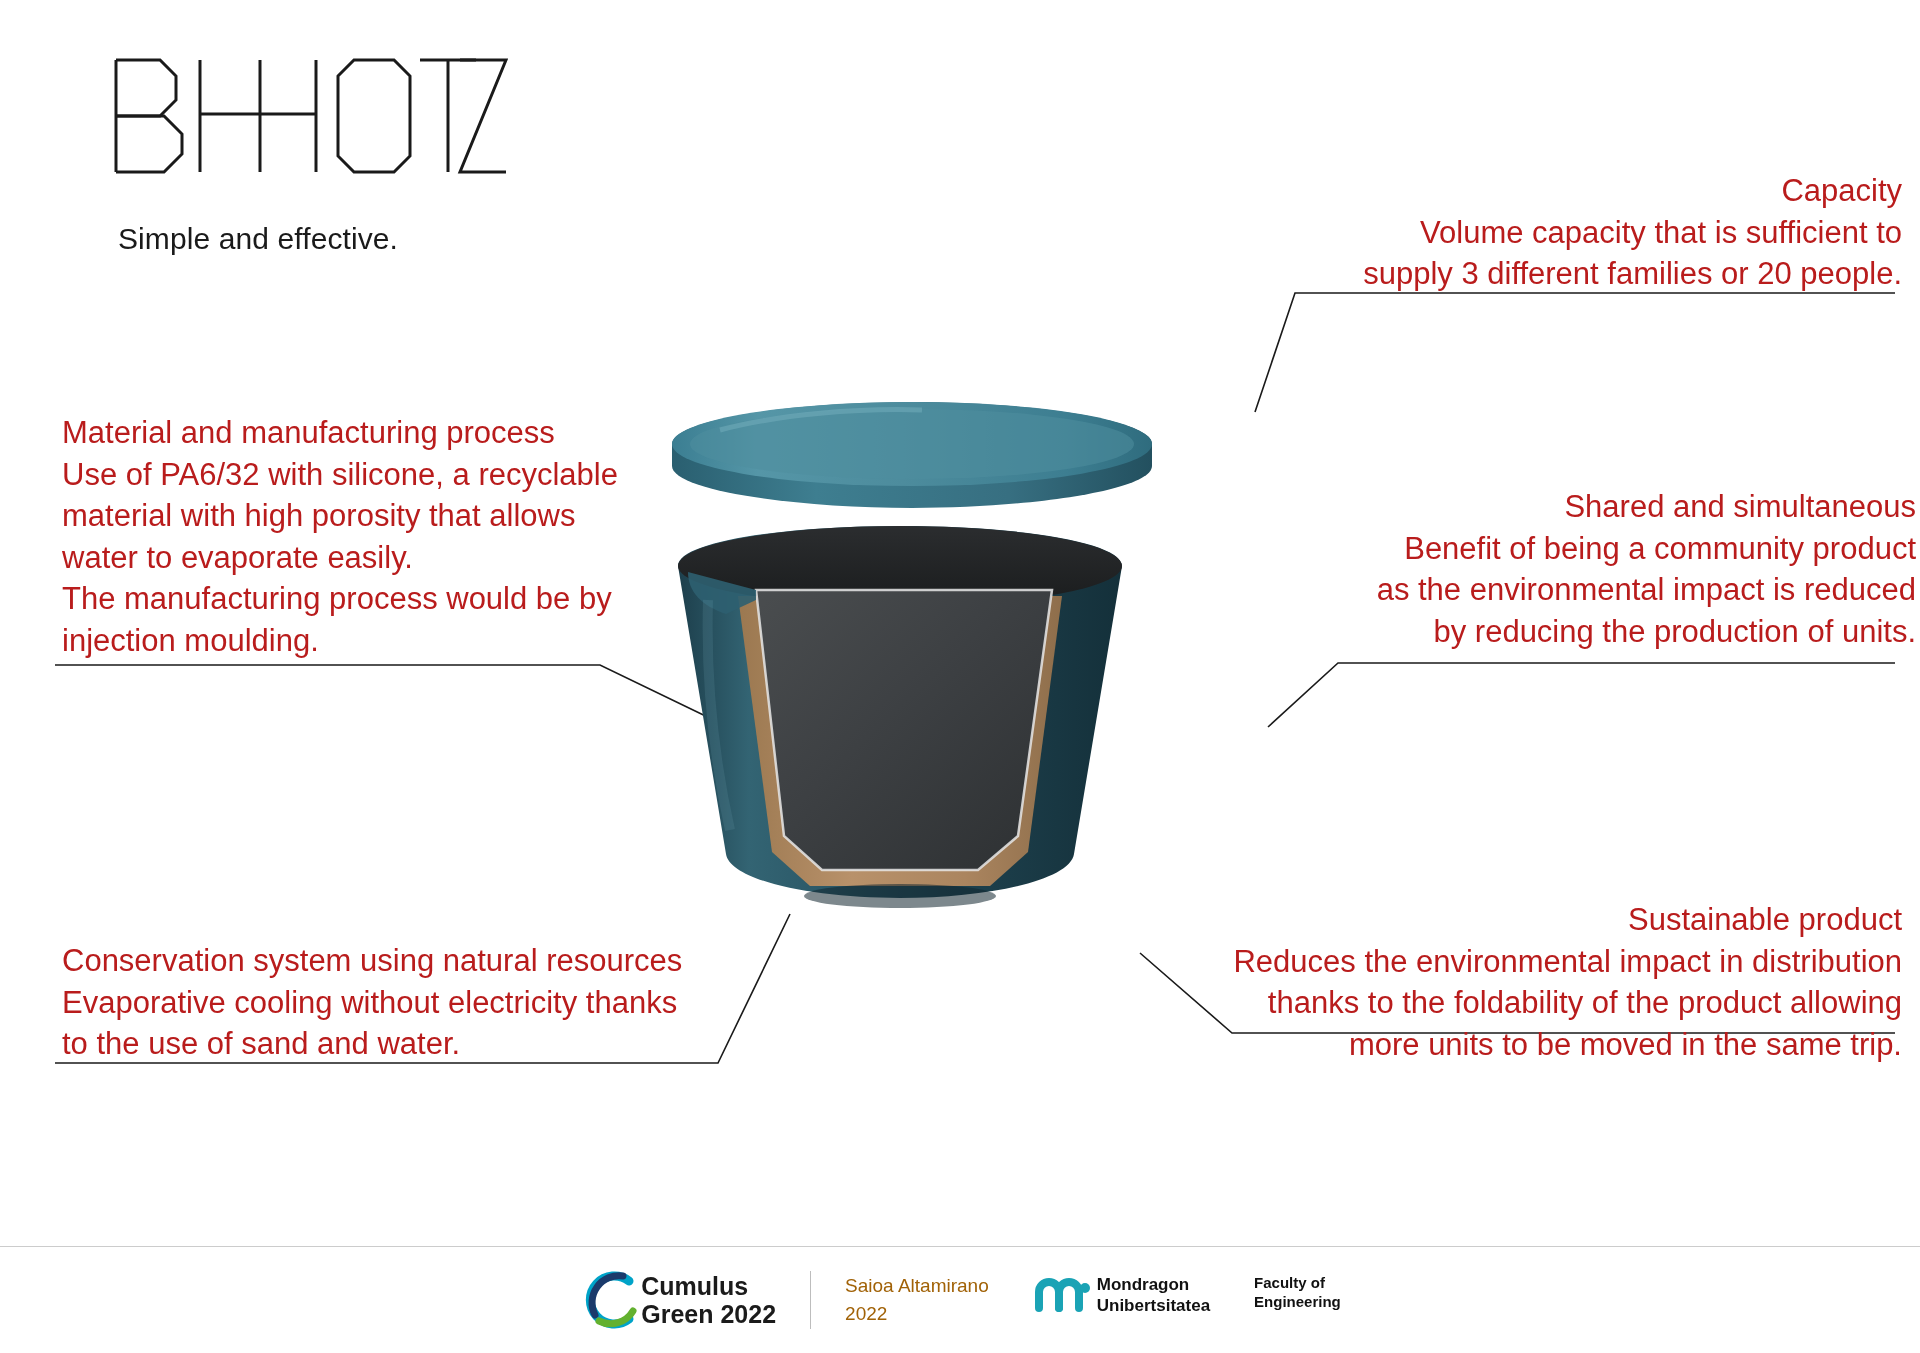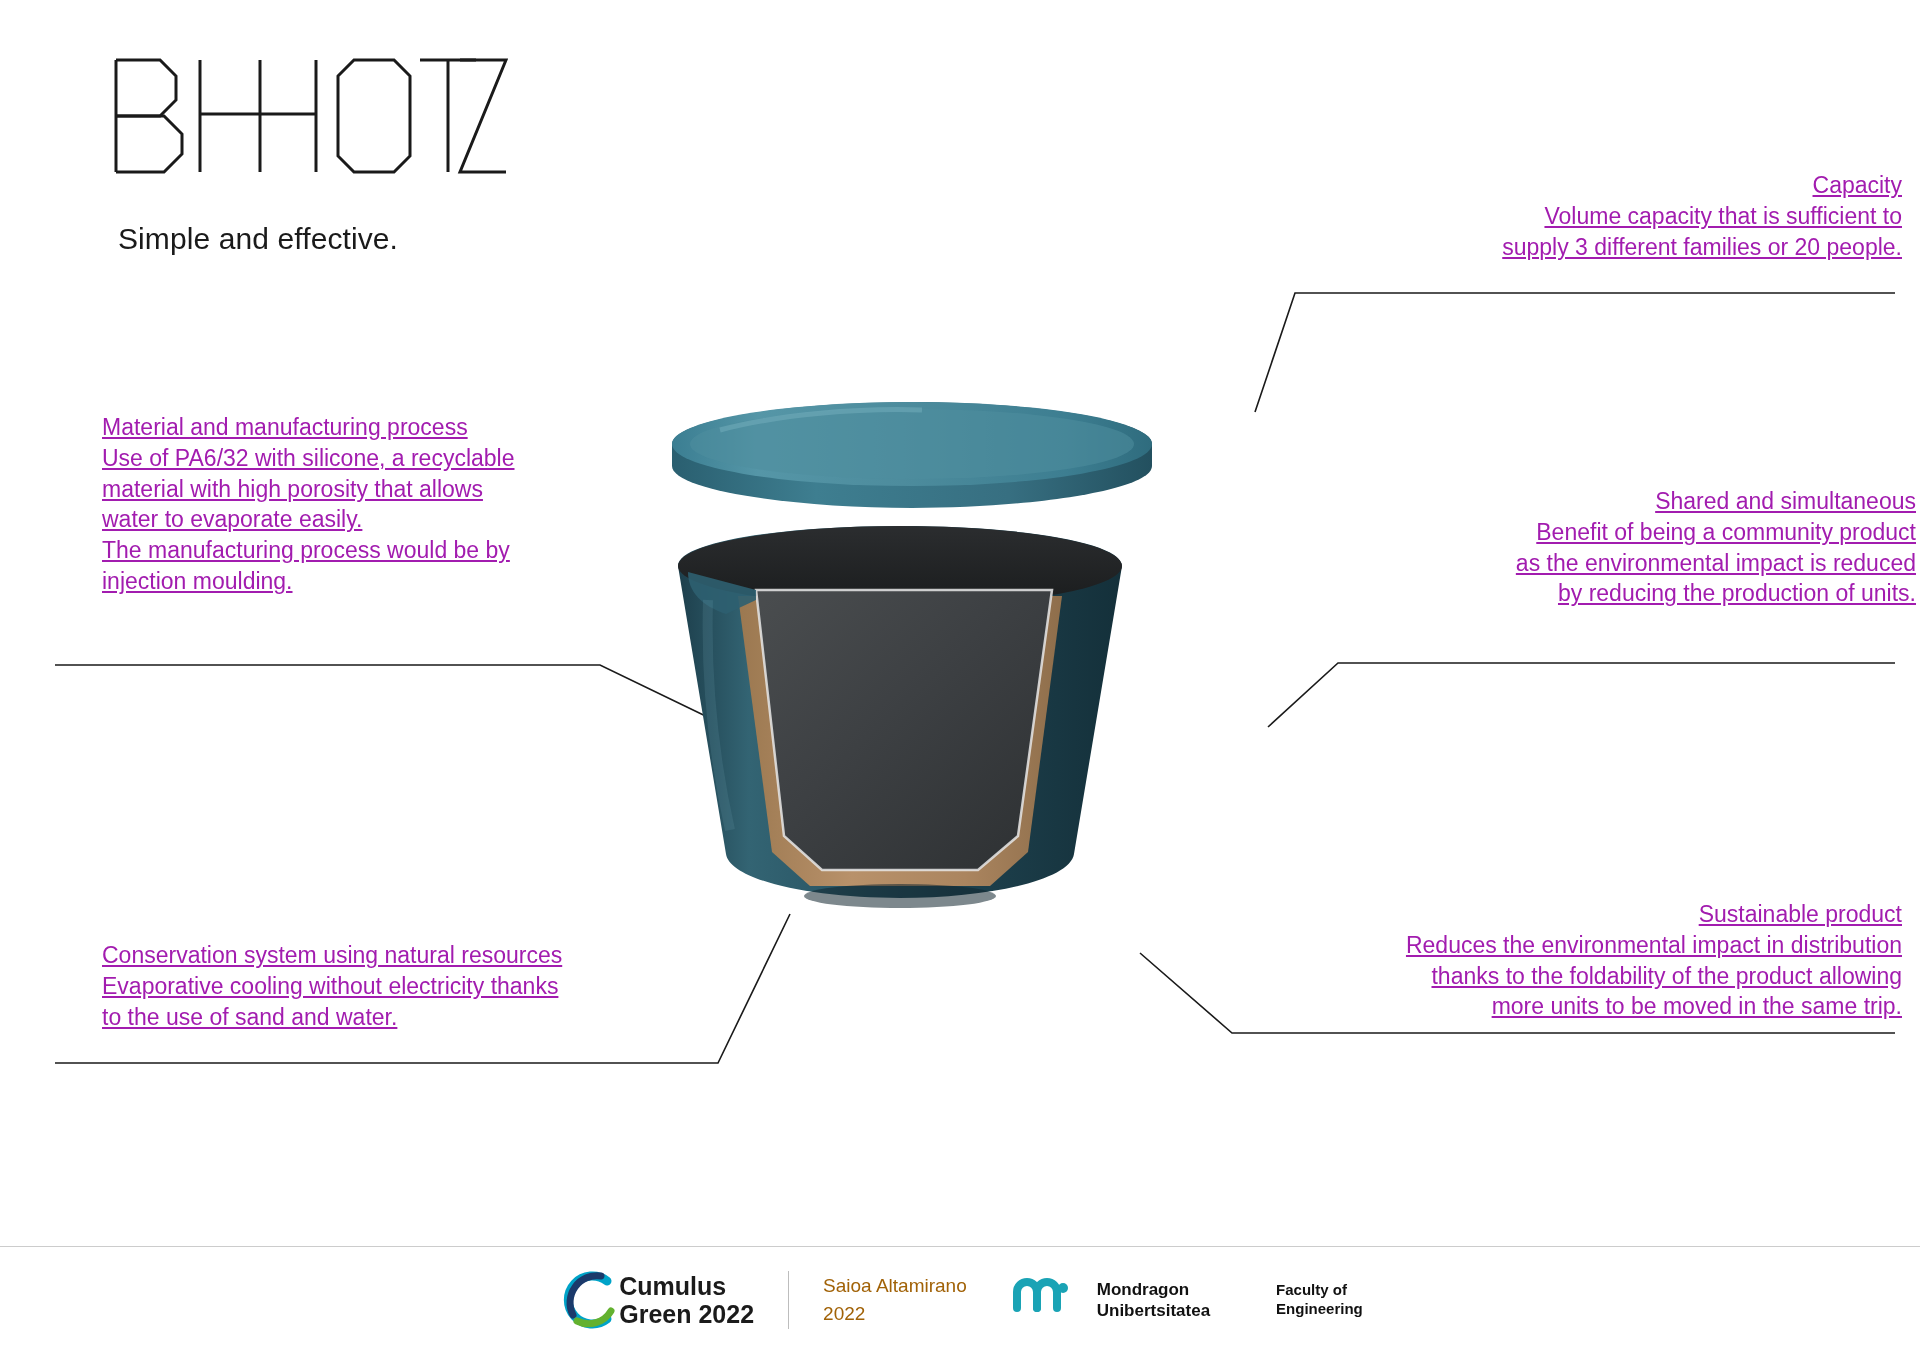--- a/index.html
+++ b/index.html
@@ -39,29 +39,28 @@
     top: 222px;
     font-size: 30px;
     letter-spacing: 0.1px;
     color: #1a1a1a;
     white-space: nowrap;
   }
 
   
   .note {
     position: absolute;
-    font-size: 23px;
+    font-size: 31px;
     line-height: 1.34;
-    color: #a21caf;
-    text-decoration: underline;
+    color: #b91c1c;
   }
   .note .headline { display: block; }
   .note .body { display: block; }
   .note.right { text-align: right; }
-  .note.left { text-align: left; margin-left: 40px; }
+  .note.left { text-align: left; }
 
   #note-capacity   { right: 18px; top: 170px;  width: 640px; }
   #note-shared     { right: 4px; top: 486px;  width: 660px; }
   #note-sustain    { right: 18px; top: 859px;  width: 760px; margin-top: 40px; }
   #note-material   { left: 62px;  top: 412px;  width: 640px; }
   #note-conserve   { left: 62px;  top: 940px;  width: 700px; }
 
   
   #leaders {
     position: absolute;
@@ -121,22 +120,22 @@
     margin: 0 34px;
   }
   .footer-author {
     text-align: left;
     font-size: 19px;
     line-height: 1.45;
     color: #a16207;
   }
   .footer-mondragon {
     display: flex;
-    align-items: center;
-    gap: 26px;
+    align-items: flex-start;
+    gap: 4px;
     margin-left: 44px;
   }
   .mondragon-text {
     font-size: 17px;
     font-weight: bold;
     line-height: 1.25;
     color: #111111;
   }
   .faculty-text {
     font-size: 15px;

